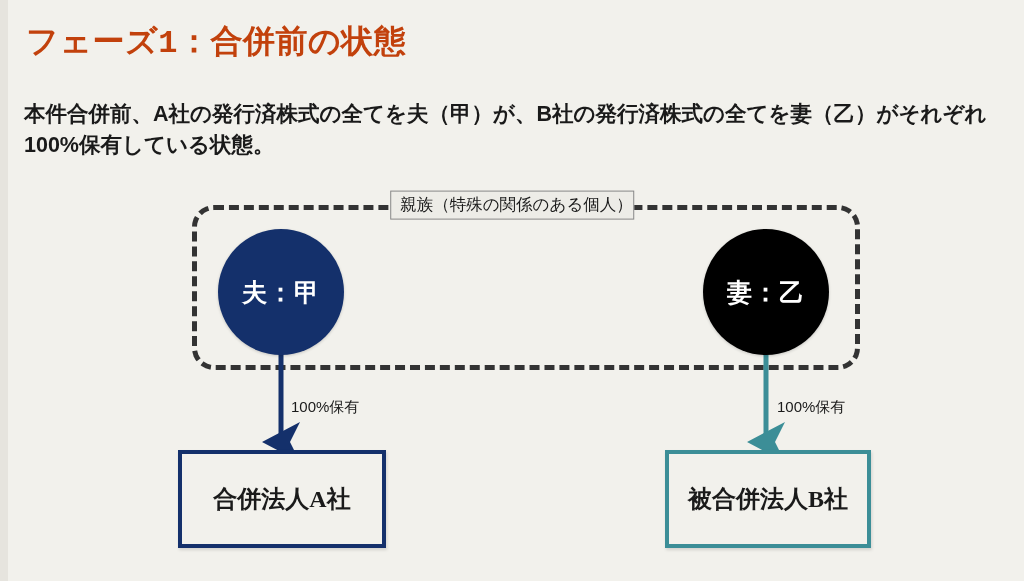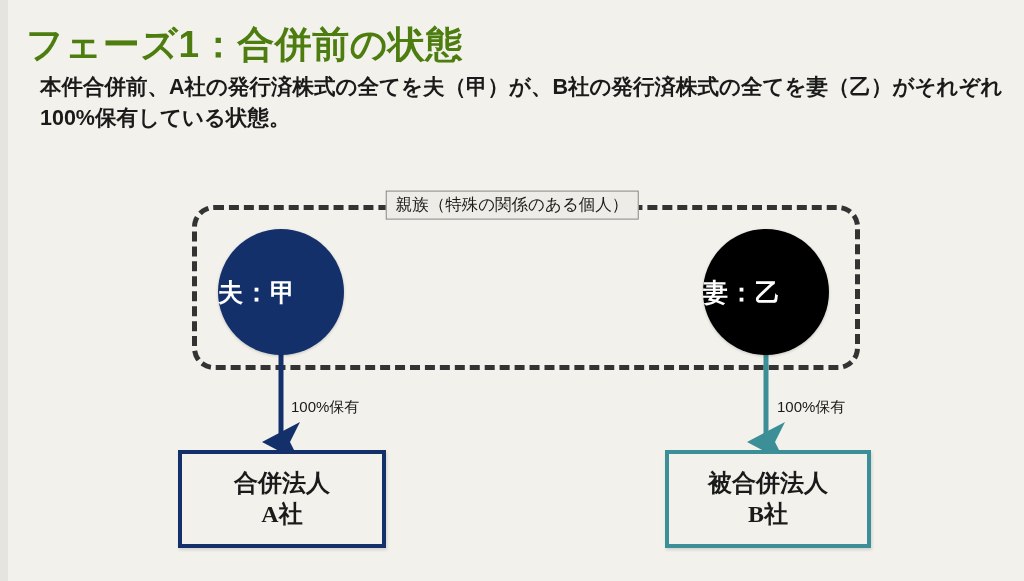--- a/index.html
+++ b/index.html
@@ -27,72 +27,73 @@
   .slide {
     position: absolute;
     inset: 0;
   }
 
   
   .page-title {
     position: absolute;
     left: 26px;
     top: 20px;
-    font-size: 37px;
+    font-size: 32px;
     font-weight: bold;
     letter-spacing: 0.5px;
-    color: #4d7c0f;
+    color: #c2410c;
     white-space: nowrap;
+    font-family: Liberation Mono, monospace;
   }
   .page-desc {
     position: absolute;
     left: 24px;
-    top: 72px;
+    top: 99px;
     width: 972px;
     font-size: 21.5px;
     font-weight: bold;
     line-height: 1.45;
     color: #1a1a1a;
-    margin-left: 16px;
   }
 
   
   .family-group {
     position: absolute;
     left: 192px;
     top: 205px;
     width: 668px;
     height: 165px;
     border: 5px dashed #333333;
     border-radius: 22px;
     box-sizing: border-box;
   }
   .family-label {
     position: absolute;
     left: 50%;
     top: 205px;
     transform: translate(-50%, -50%);
     background: #edece7;
     border: 1.5px solid #888888;
-    padding: 3px 9px 4px 9px;
+    padding: 3px 0 4px 9px;
     font-size: 16.5px;
     line-height: 1.2;
     color: #1a1a1a;
     white-space: nowrap;
     z-index: 4;
   }
 
   
   .person {
     position: absolute;
     width: 126px;
     height: 126px;
     border-radius: 50%;
     display: flex;
     align-items: center;
+    justify-content: center;
     color: #ffffff;
     font-size: 25px;
     font-weight: bold;
     letter-spacing: 1px;
     z-index: 3;
     box-shadow: 0 1px 3px rgba(0,0,0,0.18);
   }
   .person-husband {
     left: 218px;
     top: 229px;
@@ -125,21 +126,21 @@
   }
   .arrow-label-left  { left: 291px; top: 398px; }
   .arrow-label-right { left: 777px; top: 398px; }
 
   
   .company-box {
     position: absolute;
     box-sizing: border-box;
     background: #f2f1ec;
     display: flex;
-    flex-direction: column;
+    flex-direction: row;
     align-items: center;
     justify-content: center;
     font-size: 24px;
     font-weight: bold;
     line-height: 1.28;
     color: #1a1a1a;
     text-align: center;
     z-index: 3;
     box-shadow: 1px 2px 3px rgba(0,0,0,0.13);
   }

